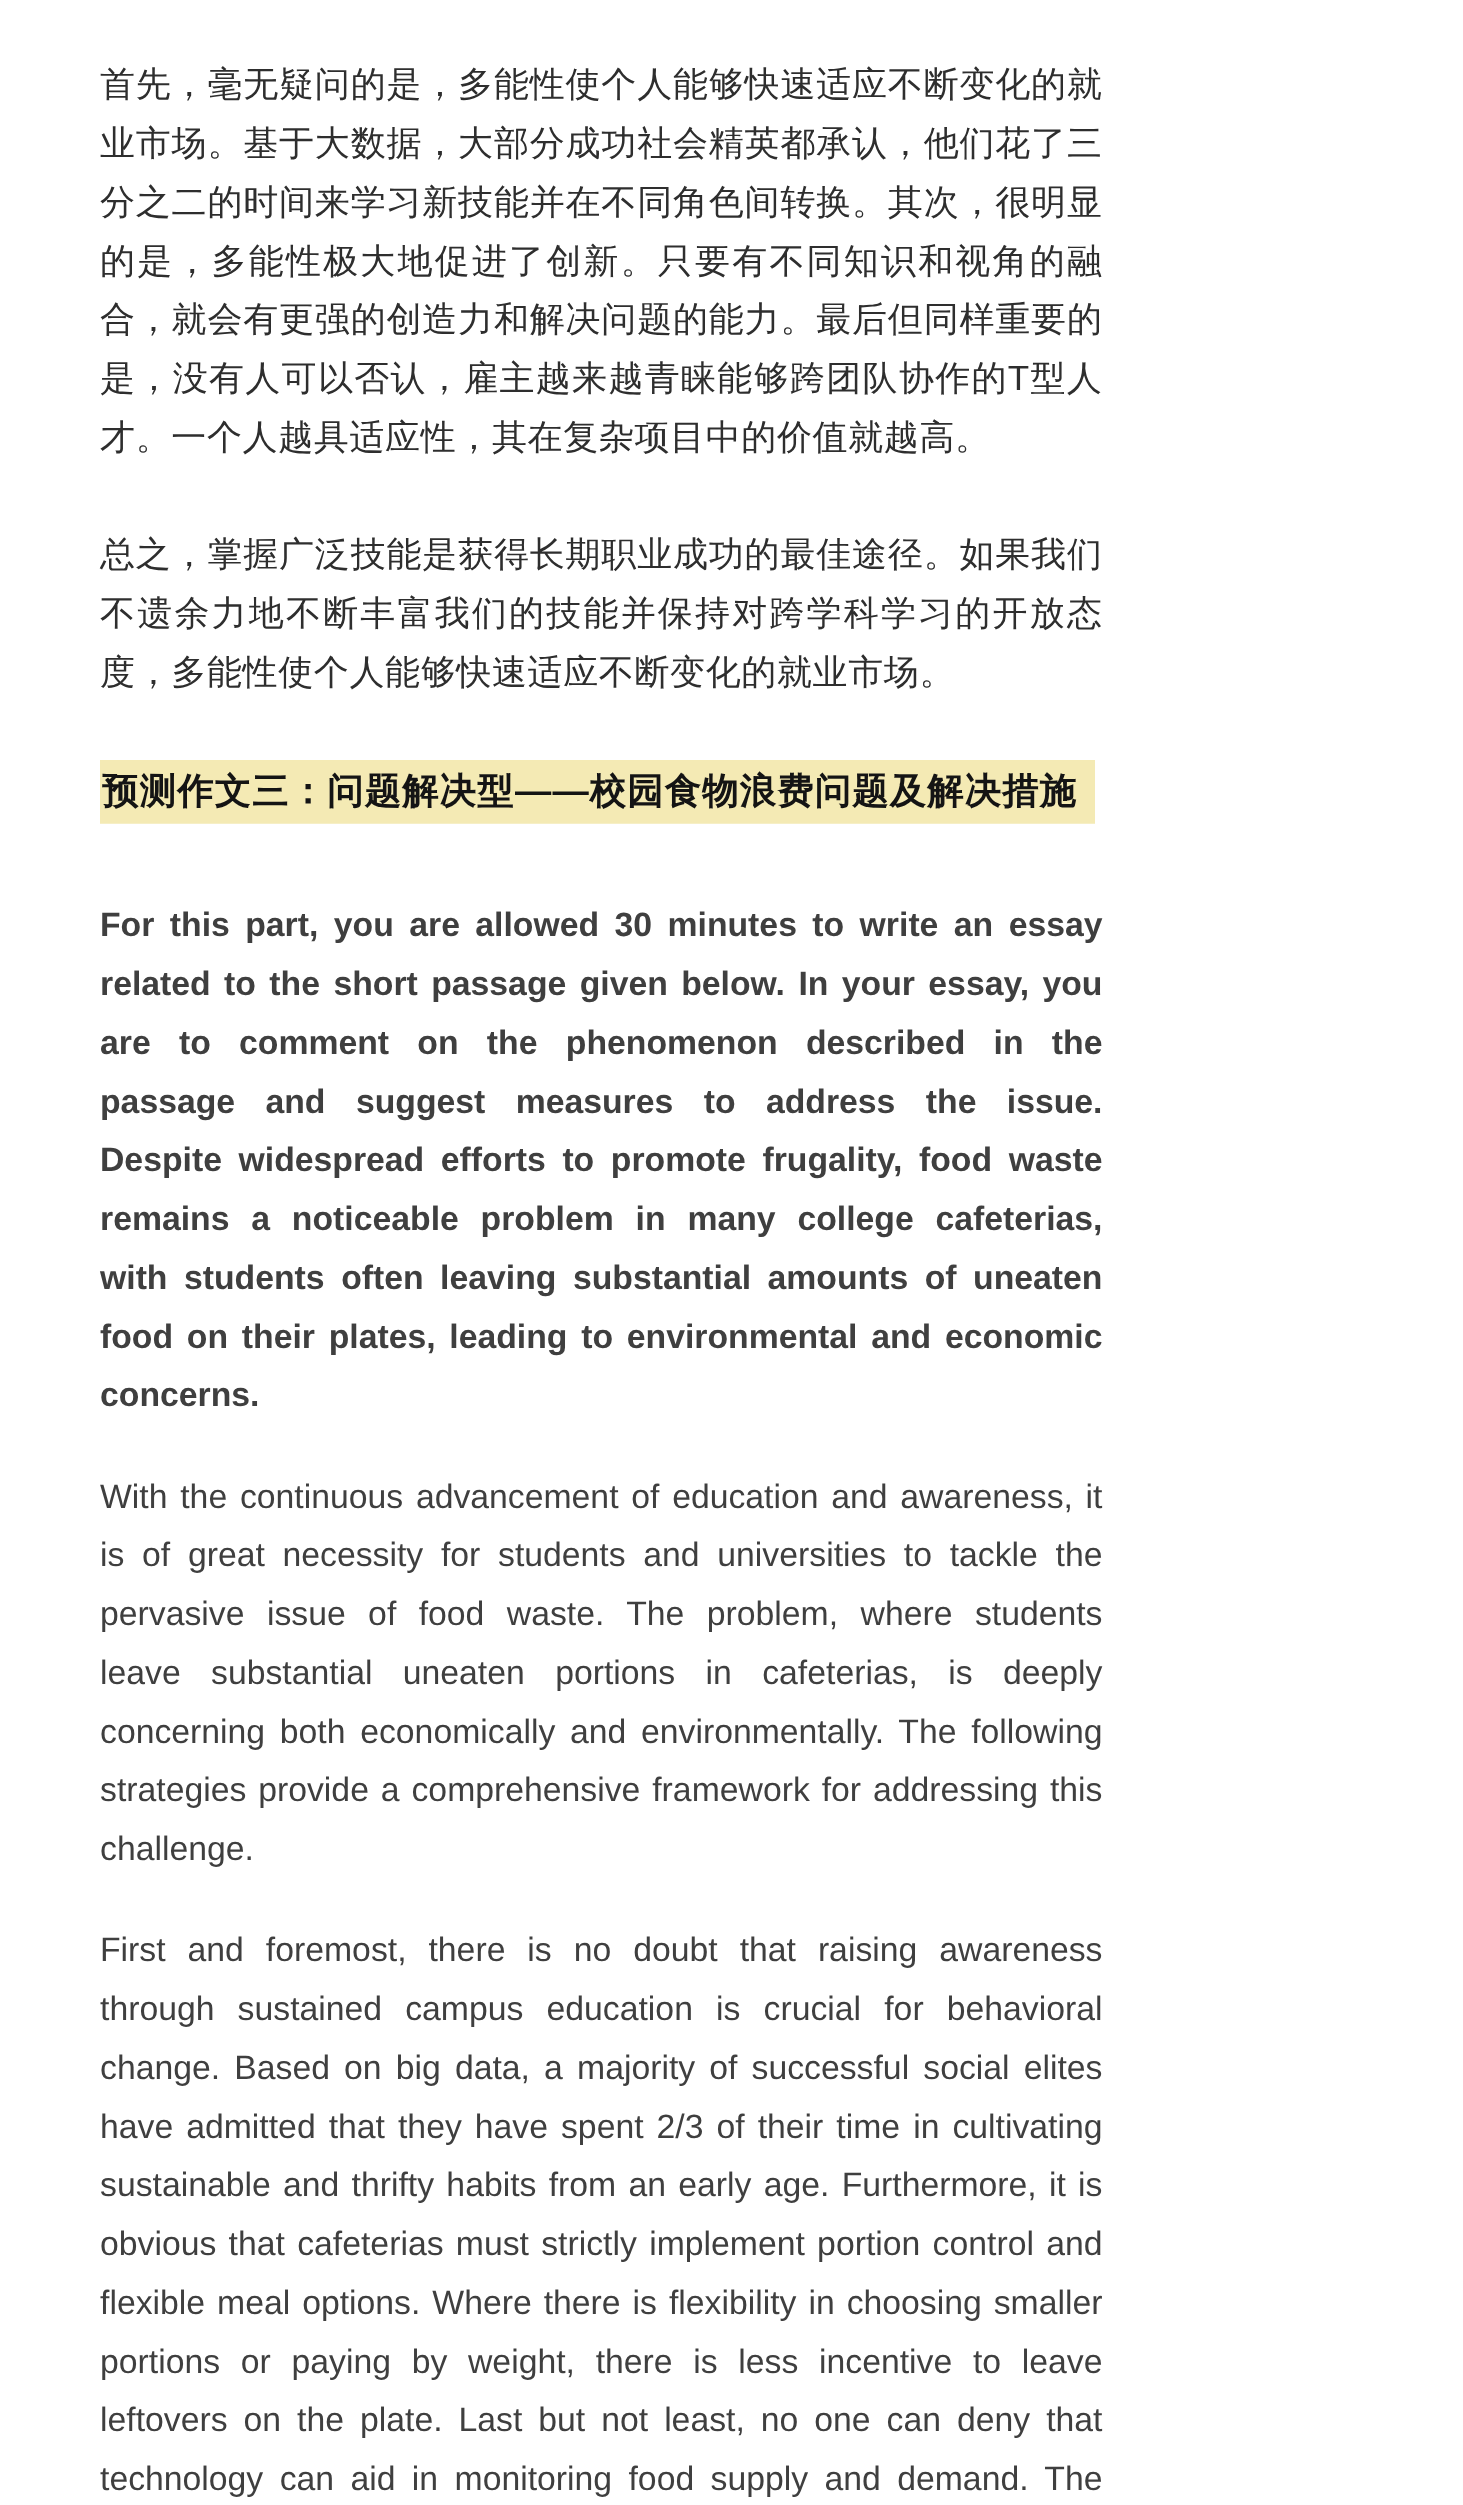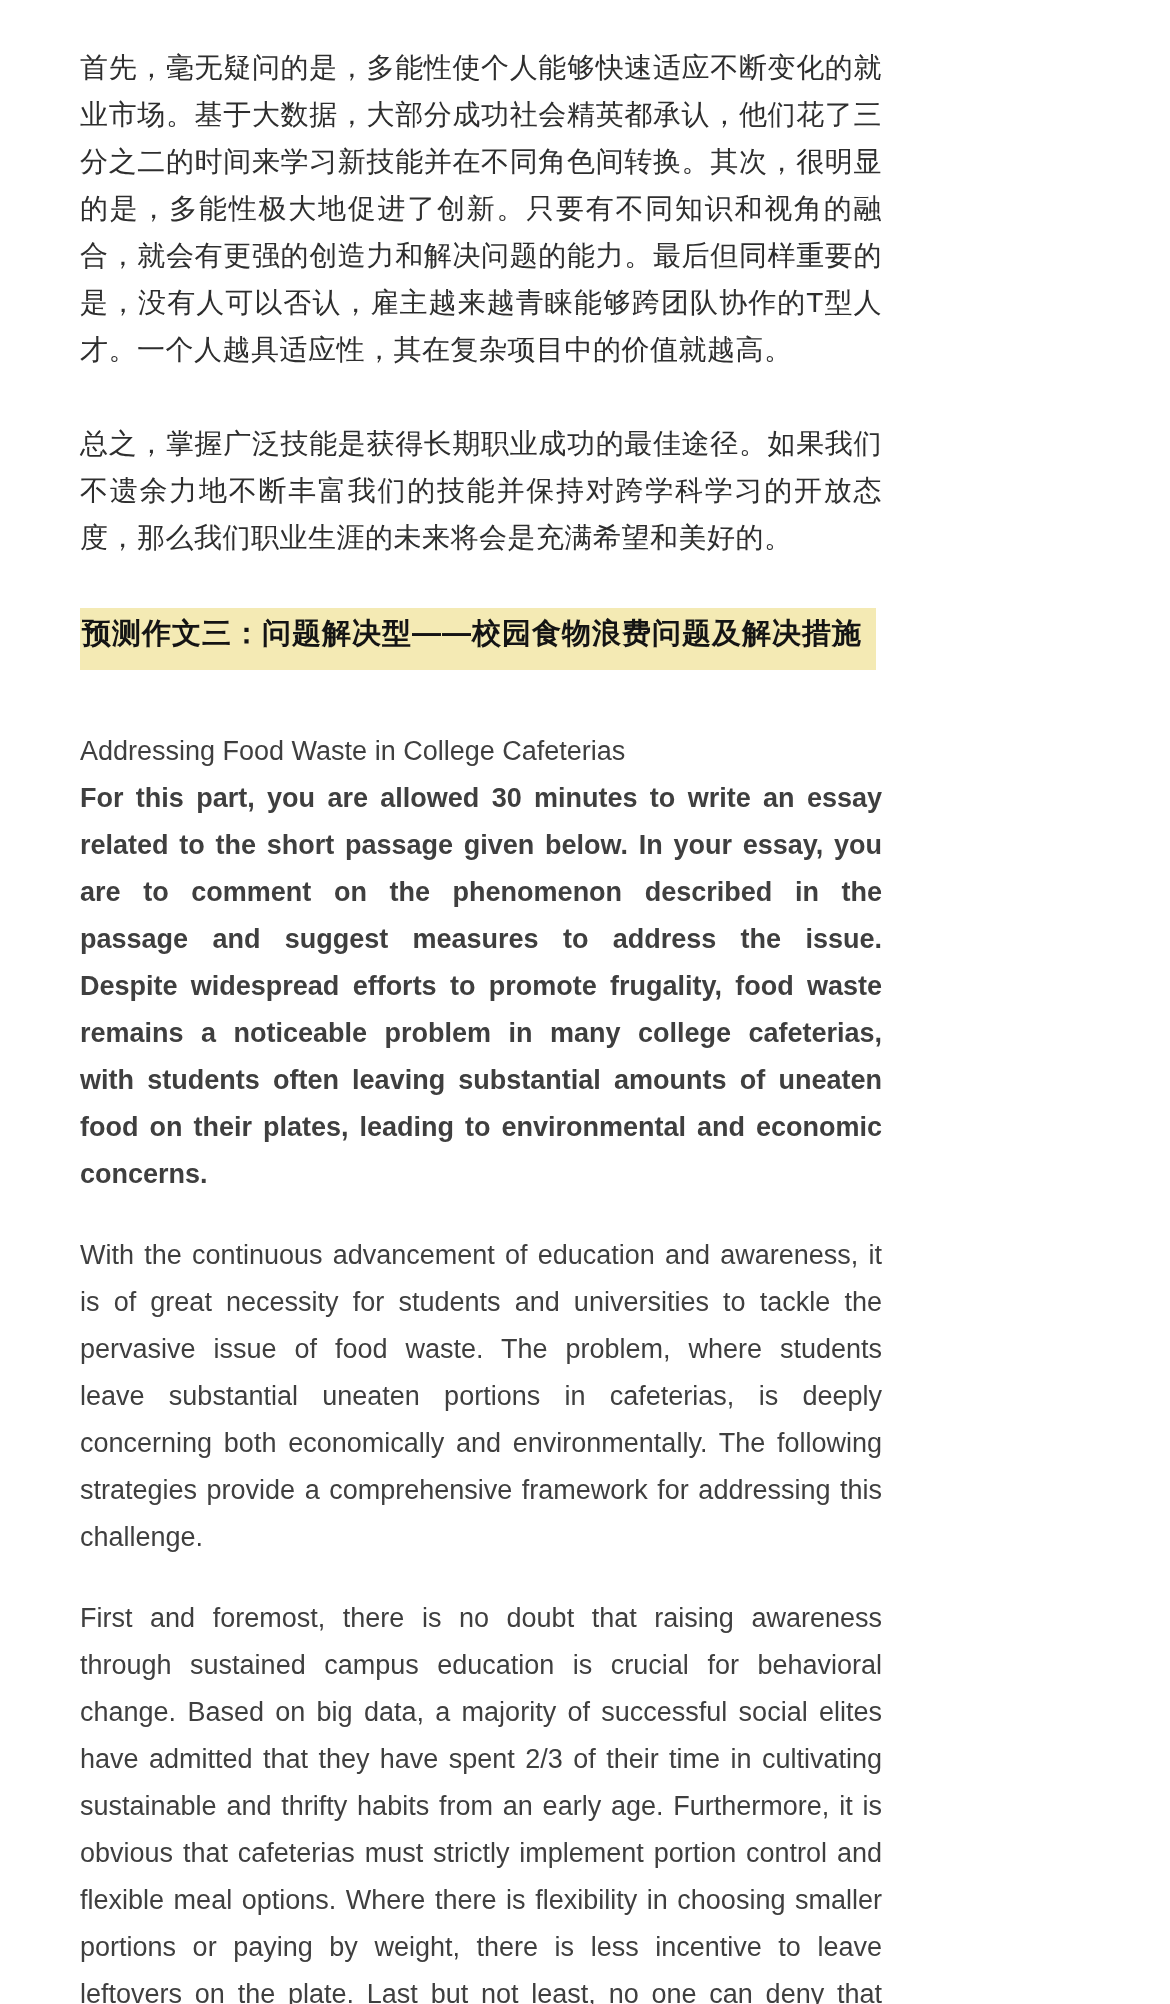--- a/index.html
+++ b/index.html
@@ -27,21 +27,21 @@
   }
   .section-heading-wrap {
     margin: 30px 0 58px 0;
   }
   .section-heading-mark {
     display: inline-block;
     font-size: 29px;
     line-height: 36px;
     font-weight: bold;
     color: #141414;
-    padding: 7px 14px 19px 2px;
+    padding: 7px 14px 8px 2px;
     letter-spacing: 1px;
   }
   .essay-title {
     font-size: 27px;
     line-height: 47px;
     color: #3f3f3f;
     margin-bottom: 0;
   }
   .en-paragraph {
     font-size: 27px;
@@ -56,27 +56,26 @@
     font-weight: bold;
   }
 </style>
 </head>
 <body>
 
 <div class="page">
 
   <p class="cn-paragraph">首先，毫无疑问的是，多能性使个人能够快速适应不断变化的就业市场。基于大数据，大部分成功社会精英都承认，他们花了三分之二的时间来学习新技能并在不同角色间转换。其次，很明显的是，多能性极大地促进了创新。只要有不同知识和视角的融合，就会有更强的创造力和解决问题的能力。最后但同样重要的是，没有人可以否认，雇主越来越青睐能够跨团队协作的T型人才。一个人越具适应性，其在复杂项目中的价值就越高。</p>
 
-  <p class="cn-paragraph">总之，掌握广泛技能是获得长期职业成功的最佳途径。如果我们不遗余力地不断丰富我们的技能并保持对跨学科学习的开放态度，那么我们职业生涯的未来将会是充满希望和美好的。</p>
+  <p class="cn-paragraph">总之，掌握广泛技能是获得长期职业成功的最佳途径。如果我们不遗余力地不断丰富我们的技能并保持对跨学科学习的开放态度，多能性使个人能够快速适应不断变化的就业市场。</p>
 
   <div class="section-heading-wrap">
     <span class="section-heading-mark" style="background: rgb(244, 234, 180);">预测作文三：问题解决型——校园食物浪费问题及解决措施</span>
   </div>
 
-  <p class="essay-title">Addressing Food Waste in College Cafeterias</p>
 
   <p class="en-paragraph prompt">For this part, you are allowed 30 minutes to write an essay related to the short passage given below. In your essay, you are to comment on the phenomenon described in the passage and suggest measures to address the issue. Despite widespread efforts to promote frugality, food waste remains a noticeable problem in many college cafeterias, with students often leaving substantial amounts of uneaten food on their plates, leading to environmental and economic concerns.</p>
 
   <p class="en-paragraph">With the continuous advancement of education and awareness, it is of great necessity for students and universities to tackle the pervasive issue of food waste. The problem, where students leave substantial uneaten portions in cafeterias, is deeply concerning both economically and environmentally. The following strategies provide a comprehensive framework for addressing this challenge.</p>
 
   <p class="en-paragraph">First and foremost, there is no doubt that raising awareness through sustained campus education is crucial for behavioral change. Based on big data, a majority of successful social elites have admitted that they have spent 2/3 of their time in cultivating sustainable and thrifty habits from an early age. Furthermore, it is obvious that cafeterias must strictly implement portion control and flexible meal options. Where there is flexibility in choosing smaller portions or paying by weight, there is less incentive to leave leftovers on the plate. Last but not least, no one can deny that technology can aid in monitoring food supply and demand. The more accurately cafeterias track consumption, the less excess food they will prepare and waste.</p>
 
 
 </div>
 

